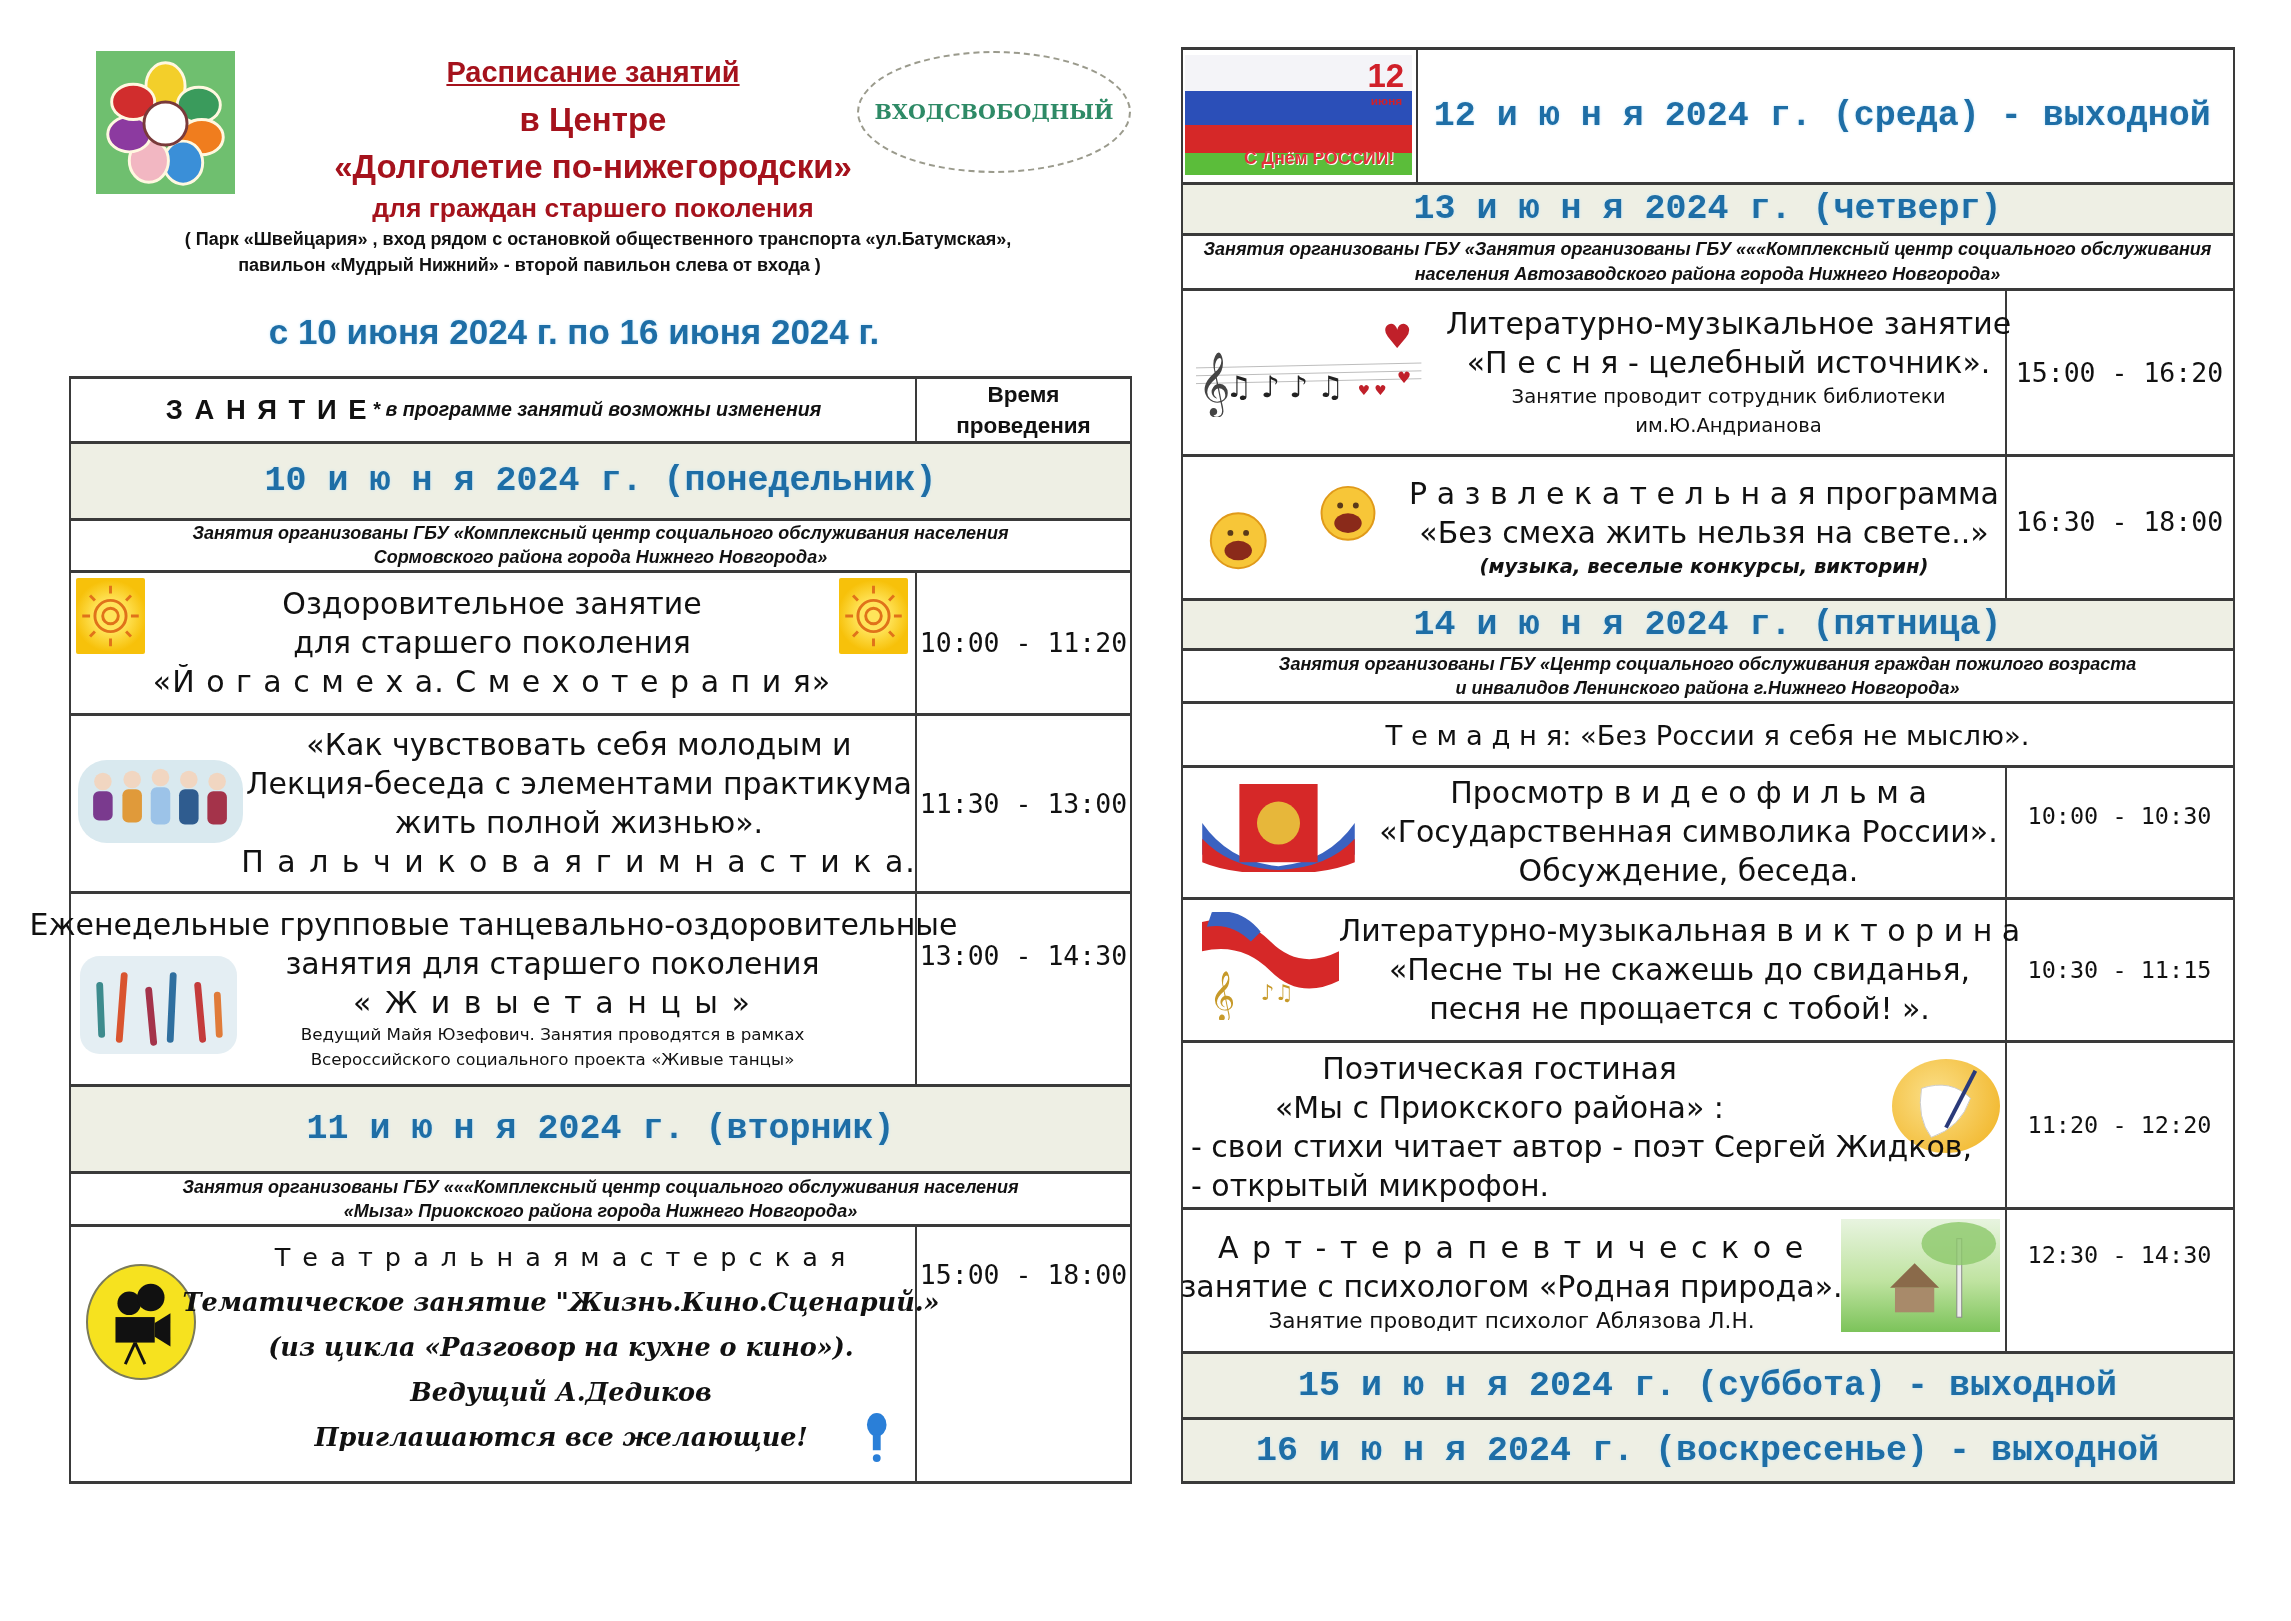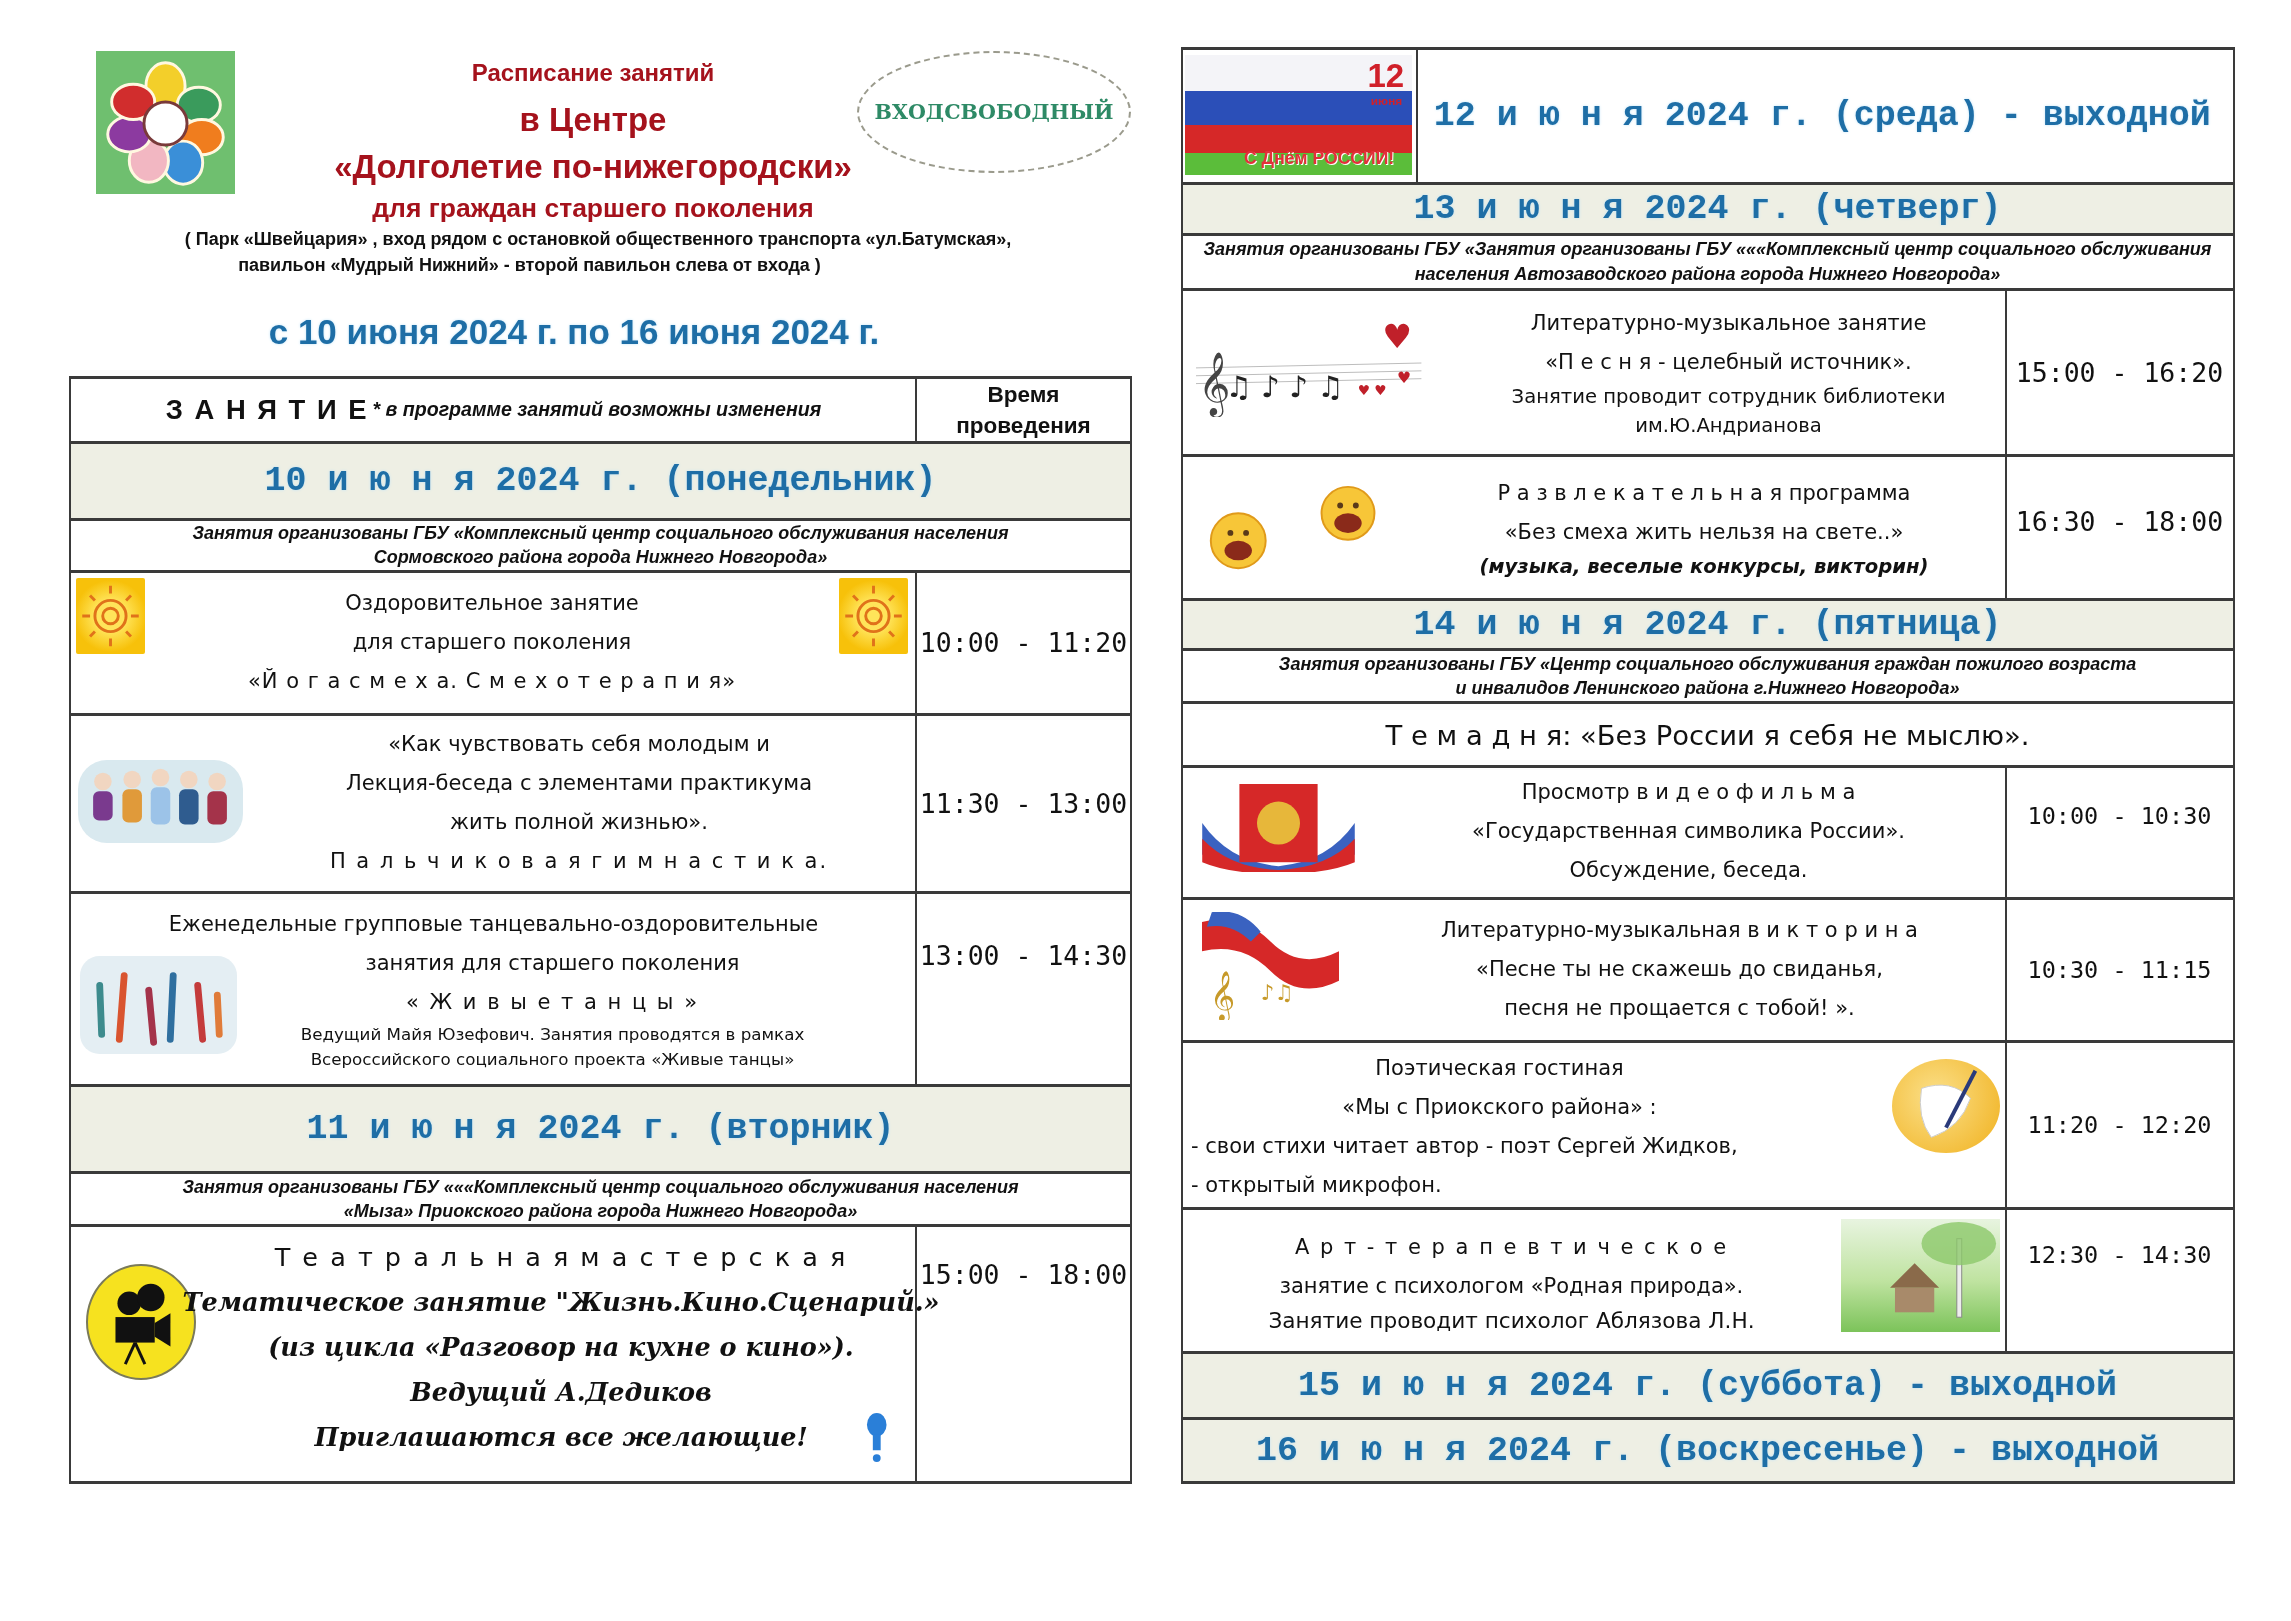--- a/index.html
+++ b/index.html
@@ -4,21 +4,21 @@
 <style>
   html,body{margin:0;padding:0;background:#fff;}
   body{width:2292px;height:1621px;position:relative;overflow:hidden;font-family:"DejaVu Sans","Liberation Sans",sans-serif;color:#111;}
   .abs{position:absolute;}
   .cell{position:absolute;box-sizing:border-box;display:flex;flex-direction:column;align-items:center;justify-content:center;text-align:center;}
   .hline{position:absolute;height:2.9px;background:#3a3a3a;}
   .vline{position:absolute;width:2px;background:#3a3a3a;}
   .band{position:absolute;background:#eeefe4;}
   .band-text{color:#1e6ea6;font-family:Liberation Mono, monospace;font-weight:bold;font-size:35px;text-shadow:0 0 2.9px #bfe3f7;white-space:nowrap;}
   .org{font-family:"Liberation Sans",sans-serif;font-style:italic;font-weight:bold;font-size:18px;line-height:24.5px;color:#111;}
-  .act{font-family:"DejaVu Sans",sans-serif;font-size:21px;line-height:39px;color:#111;white-space:nowrap;}
+  .act{font-family:"DejaVu Sans",sans-serif;font-size:30px;line-height:39px;color:#111;white-space:nowrap;}
   .act.small{font-size:19.6px;line-height:29px;}
   .act.italic{font-style:italic;font-family:"DejaVu Serif",serif;font-weight:bold;font-size:25.5px;line-height:45px;}
   .time{font-family:"DejaVu Sans Mono",monospace;font-size:26.5px;color:#111;white-space:nowrap;}
   .title-red{color:#a5121c;font-family:"Liberation Sans",sans-serif;font-weight:bold;text-align:center;white-space:nowrap;}
   .addr{font-family:"Liberation Sans",sans-serif;font-weight:bold;font-size:18px;line-height:25.5px;text-align:center;white-space:nowrap;}
   .pic{position:absolute;border-radius:7.8px;overflow:hidden;}
 </style>
 </head>
 <body>
 
@@ -31,21 +31,21 @@
       <ellipse cx="89" cy="114" rx="20" ry="22" fill="#3a8fd8"></ellipse>
       <ellipse cx="54" cy="112" rx="20" ry="22" fill="#f2b7c2"></ellipse>
       <ellipse cx="34" cy="85" rx="22" ry="18" fill="#8c3aa0"></ellipse>
       <ellipse cx="38" cy="52" rx="22" ry="18" fill="#d12d2d"></ellipse>
       <circle cx="71" cy="74" r="22" fill="#fff" stroke="#7a3a3a"></circle>
     </g>
   </svg>
 </div>
 
 <div class="abs title-red" style="left:235px;top:49px;width:716px;">
-  <div style="font-size:24px;line-height:47px;">Расписание занятий</div>
+  <div style="font-size:29px;line-height:47px;text-decoration:underline;">Расписание занятий</div>
   <div style="font-size:33px;line-height:47px;">в Центре</div>
   <div style="font-size:33px;line-height:47px;">«Долголетие по-нижегородски»</div>
   <div style="font-size:26.5px;line-height:37px;">для граждан старшего поколения</div>
 </div>
 
 <div class="abs addr" style="left:59px;top:227px;width:1078px;">
   <div>( Парк «Швейцария» , вход рядом с  остановкой общественного  транспорта «ул.Батумская»,</div>
   <div style="padding-right:137px;">павильон «Мудрый Нижний»  -   второй павильон слева от входа )</div>
 </div>
 

